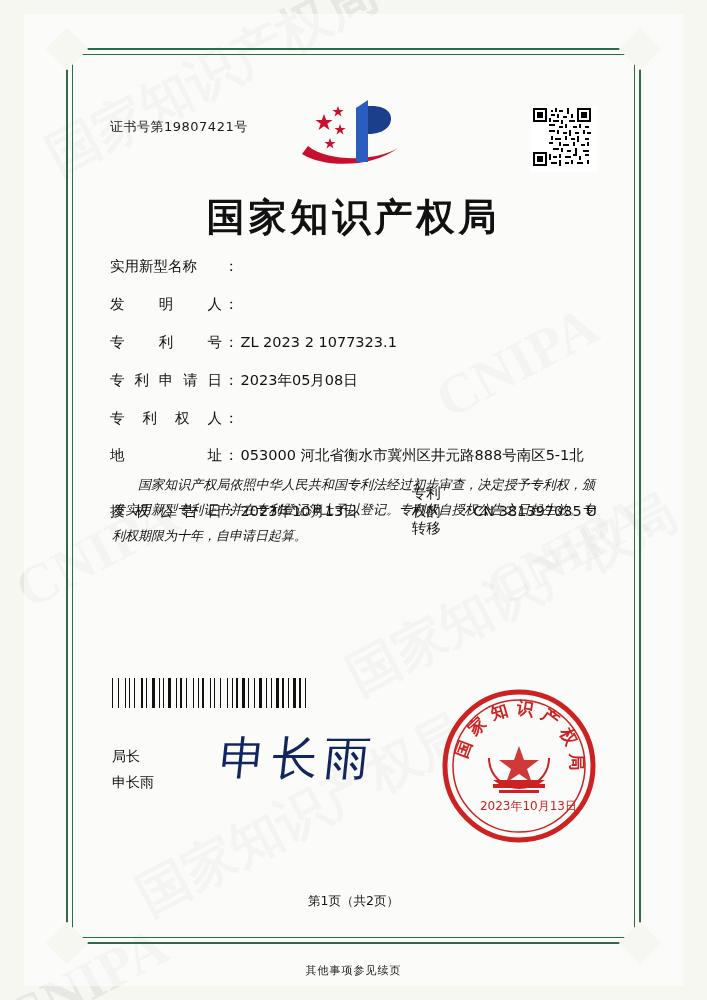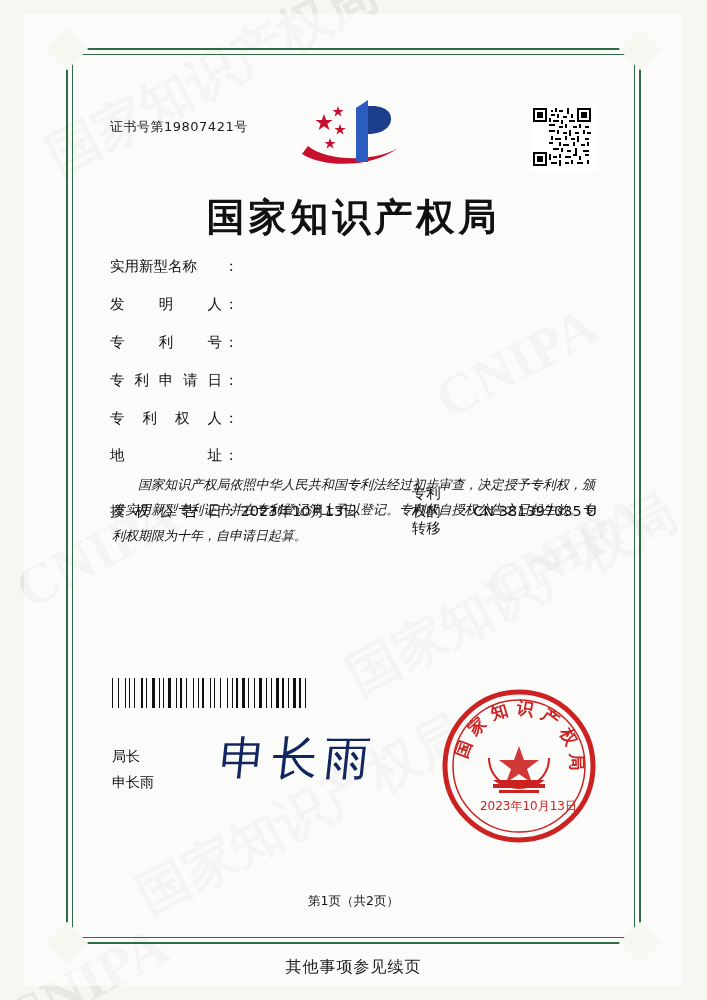--- a/index.html
+++ b/index.html
@@ -151,21 +151,21 @@
   }
 
   .page-no{
     position:absolute;left:0;right:0;bottom:16px;
     text-align:center;font-size:12.5px;color:#111;
     font-family:"DejaVu Sans","Liberation Sans",sans-serif;
   }
 
   .footnote{
     position:absolute;left:0;right:0;bottom:22px;
-    text-align:center;font-size:16px;color:#222;
+    text-align:center;font-size:11px;color:#222;
     font-family:Liberation Mono, monospace;
     z-index:2;letter-spacing:1px;
   }
 </style>
 </head>
 <body>
 
 <div class="watermark" id="wm-layer">
     <div class="wm" style="left: 430px; top: 330px; font-size: 56px; transform: rotate(-28deg);">CNIPA</div>
     <div class="wm" style="left: 10px; top: 520px; font-size: 56px; transform: rotate(-28deg);">CNIPA</div>
@@ -306,49 +306,52 @@
         <span class="sep">：</span>
       </div>
 
       <div class="row">
         <span class="lbl">
           <span>专</span>
             <span>利</span>
             <span>号</span>
         </span>
         <span class="sep">：</span>
+        <span class="val">ZL 2023 2 1077323.1</span>
       </div>
 
       <div class="row">
         <span class="lbl">
           <span>专</span>
             <span>利</span>
             <span>申</span>
             <span>请</span>
             <span>日</span>
         </span>
         <span class="sep">：</span>
+        <span class="val">2023年05月08日</span>
       </div>
 
       <div class="row">
         <span class="lbl">
           <span>专</span>
             <span>利</span>
             <span>权</span>
             <span>人</span>
         </span>
         <span class="sep">：</span>
       </div>
 
       <div class="row">
         <span class="lbl">
           <span>地</span>
             <span>址</span>
         </span>
         <span class="sep">：</span>
+        <span class="val">053000 河北省衡水市冀州区井元路888号南区5-1北</span>
       </div>
 
       <div class="row split">
         <span class="lbl">
           <span>授</span>
             <span>权</span>
             <span>公</span>
             <span>告</span>
             <span>日</span>
         </span>

